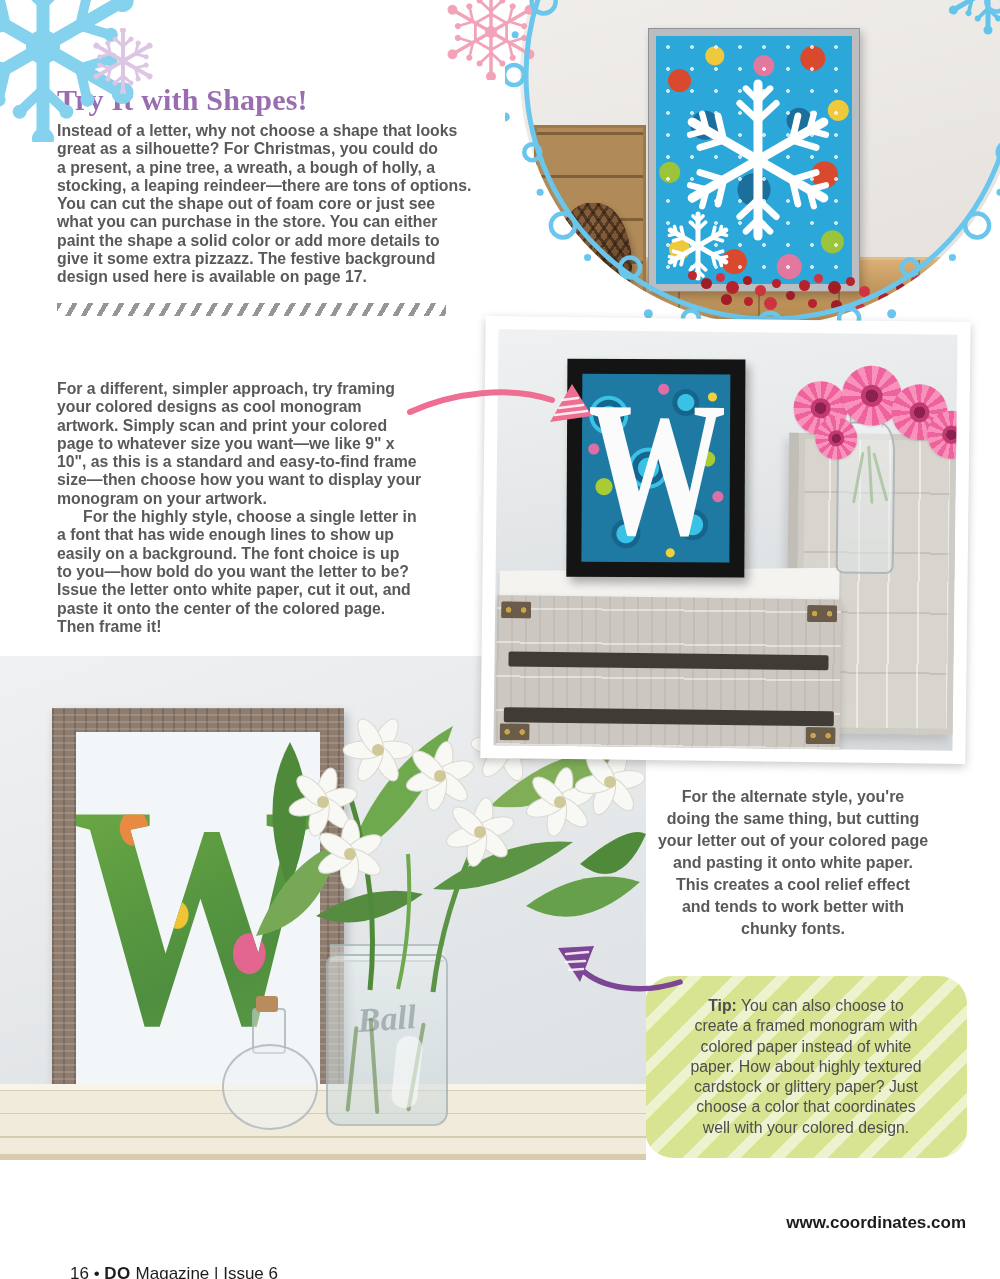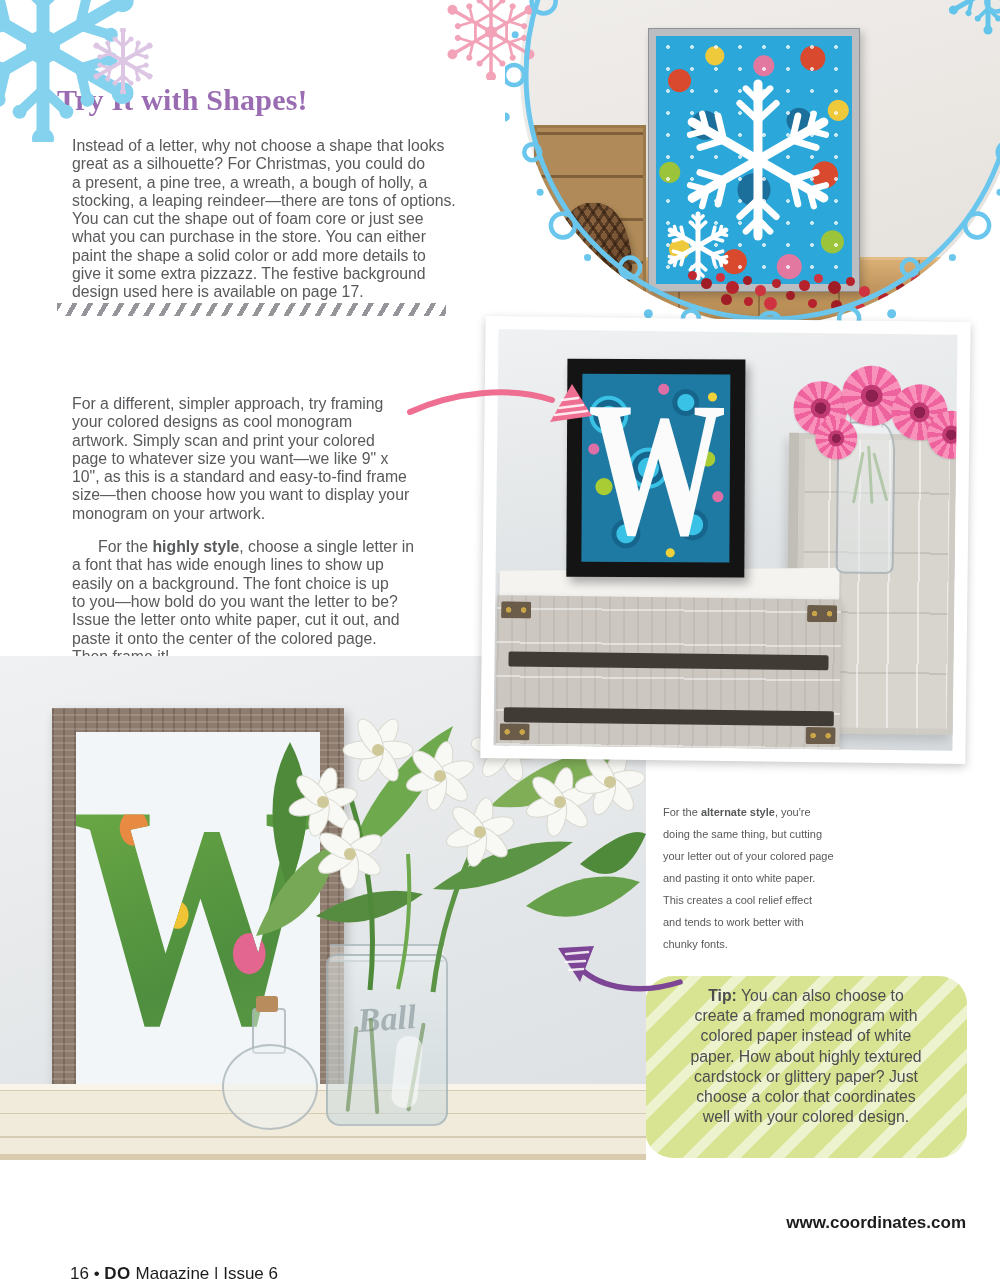--- a/index.html
+++ b/index.html
@@ -4,28 +4,28 @@
 <style>
   html,body{margin:0;padding:0;background:#888;}
   .page{position:relative;width:1000px;height:1279px;background:#ffffff;overflow:hidden;
         font-family:"Liberation Sans","DejaVu Sans",sans-serif;margin:0 auto;}
   .abs{position:absolute;}
 
   
   .h-serif{font-family:"Liberation Serif","DejaVu Serif",serif;font-weight:700;font-size:30px;margin:0;line-height:1.05;letter-spacing:.2px;}
   .h-purple{color:var(--heading_purple,#9a6cb2);}
   .h-green{color:var(--heading_green,#aec92d);}
-  .body{font-size:15.8px;line-height:18.3px;color:var(--body_text,#58595b);margin:15px;white-space:pre-line;}
+  .body{font-size:15.8px;line-height:18.3px;color:var(--body_text,#58595b);margin:0;white-space:pre-line;font-weight:bold;}
   .indent{text-indent:26px;}
-  .alt{font-size:11px;line-height:22px;}
+  .alt{font-size:16px;line-height:22px;text-align:center;}
   .slashes{background:repeating-linear-gradient(120deg,#95959a 0 4.5px,transparent 4.5px 13.5px);}
 
   
   .tip-box{background:repeating-linear-gradient(135deg,rgba(255,255,255,.55) 0 10px,transparent 10px 31px),var(--tip_bg,#d8e492);
-           border-radius:28px;display:flex;justify-content:center;padding:10px 20px;box-sizing:border-box;}
+           border-radius:28px;display:flex;align-items:center;justify-content:center;padding:10px 20px;box-sizing:border-box;}
   .tip-text{font-size:15.8px;line-height:20.2px;color:#4d4d4f;text-align:center;margin:0;white-space:pre-line;}
 
   
   .footer{font-size:17px;color:#1c1c1e;}
   .footer b{font-weight:700;letter-spacing:.5px;}
 
   
   .circlephoto{left:520px;top:-175px;width:500px;height:500px;border-radius:50%;overflow:hidden;
                background:linear-gradient(165deg,#f4f2f0,#e9e6e2 70%,#e4e1dd);z-index:1;}
   .table-a{left:0;top:432px;width:500px;height:70px;border-top:3px solid #e3bd85;

